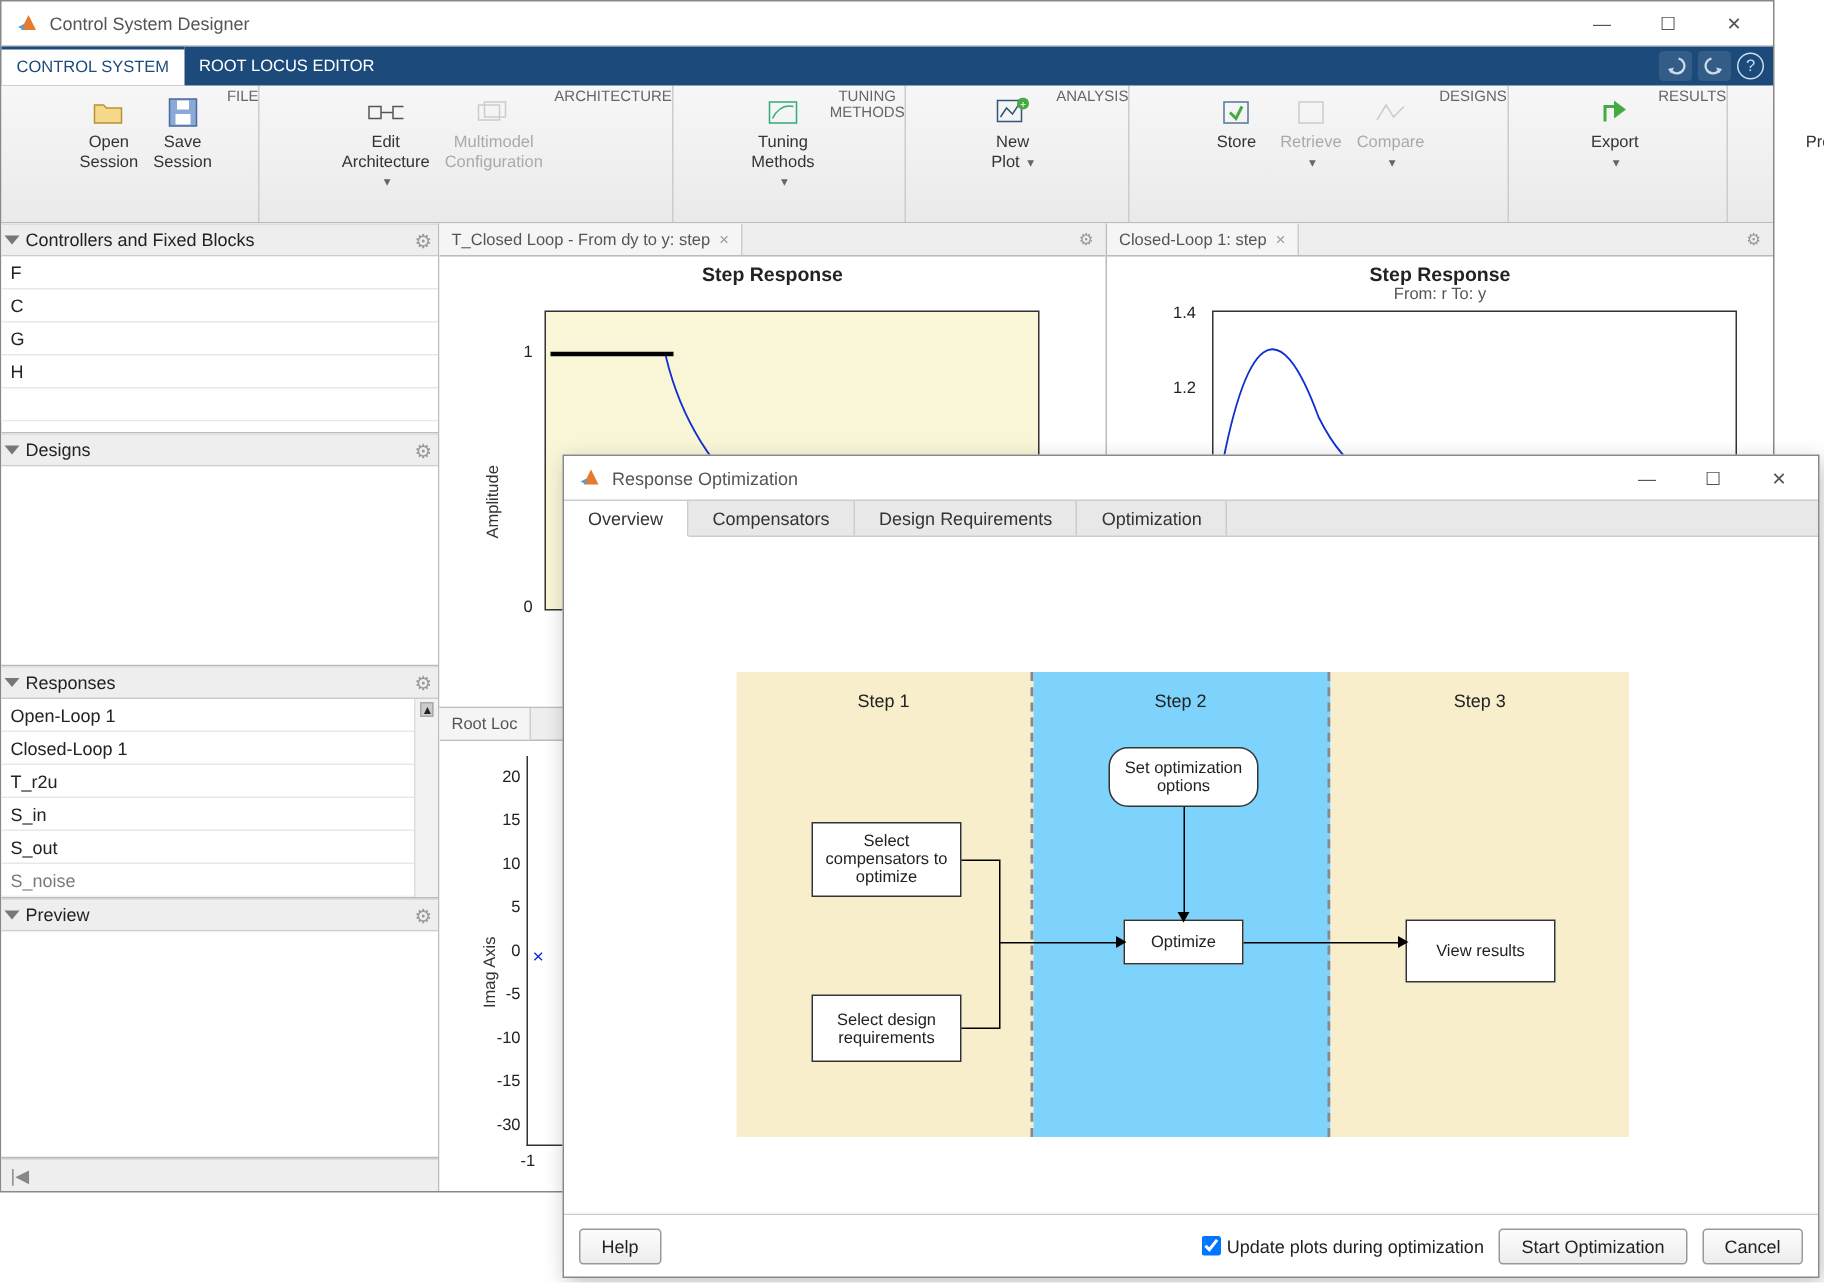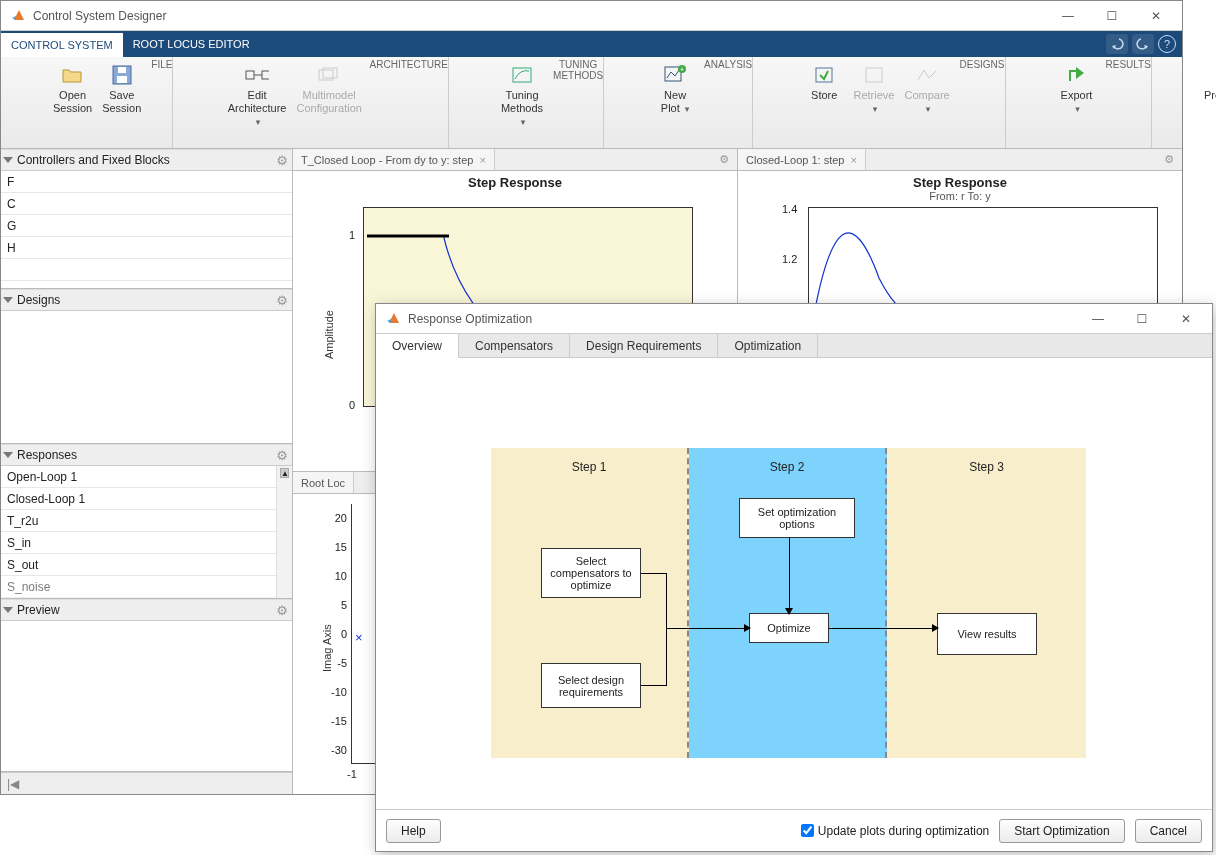--- a/index.html
+++ b/index.html
@@ -412,21 +412,21 @@
         </div>
       <div class="zone z2">
           <div class="zone-label">Step 2</div>
         </div>
       <div class="zone z3">
           <div class="zone-label">Step 3</div>
         </div>
 
       <div class="box" style="left:50px; top:100px; width:100px; height:50px;">Select compensators to optimize</div>
       <div class="box" style="left:50px; top:215px; width:100px; height:45px;">Select design requirements</div>
-      <div class="box" style="left:248px; top:50px; width:116px; height:40px;">Set optimization options</div>
+      <div class="box" style="left:248px; top:50px; width:100px; height:40px;border-radius:13px;">Set optimization options</div>
       <div class="box" style="left:258px; top:165px; width:80px; height:30px;">Optimize</div>
       <div class="box" style="left:446px; top:165px; width:100px; height:42px;">View results</div>
 
       <div class="arrow-line" style="left:150px; top:125px; width:25px; height:1px;"></div>
       <div class="arrow-line" style="left:175px; top:125px; width:1px; height:113px;"></div>
       <div class="arrow-line" style="left:150px; top:237px; width:25px; height:1px;"></div>
       <div class="arrow-line" style="left:175px; top:180px; width:78px; height:1px;"></div>
       <div class="arrow-head" style="left:253px; top:176px; border-left:7px solid #000; border-top:4px solid transparent; border-bottom:4px solid transparent;"></div>
       <div class="arrow-line" style="left:298px; top:90px; width:1px; height:70px;"></div>
       <div class="arrow-head" style="left:294px; top:160px; border-top:7px solid #000; border-left:4px solid transparent; border-right:4px solid transparent;"></div>

